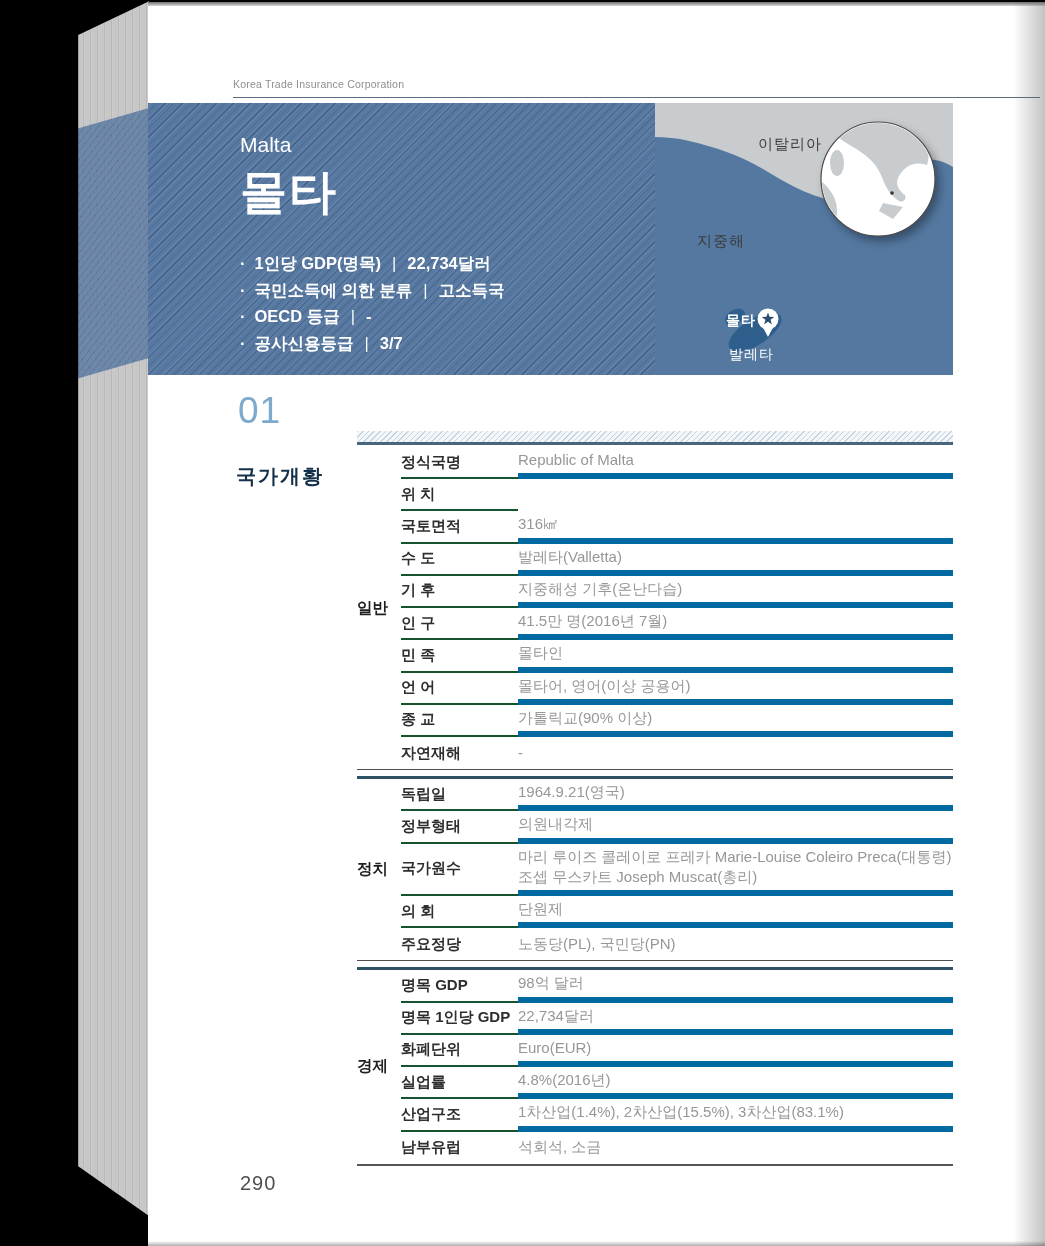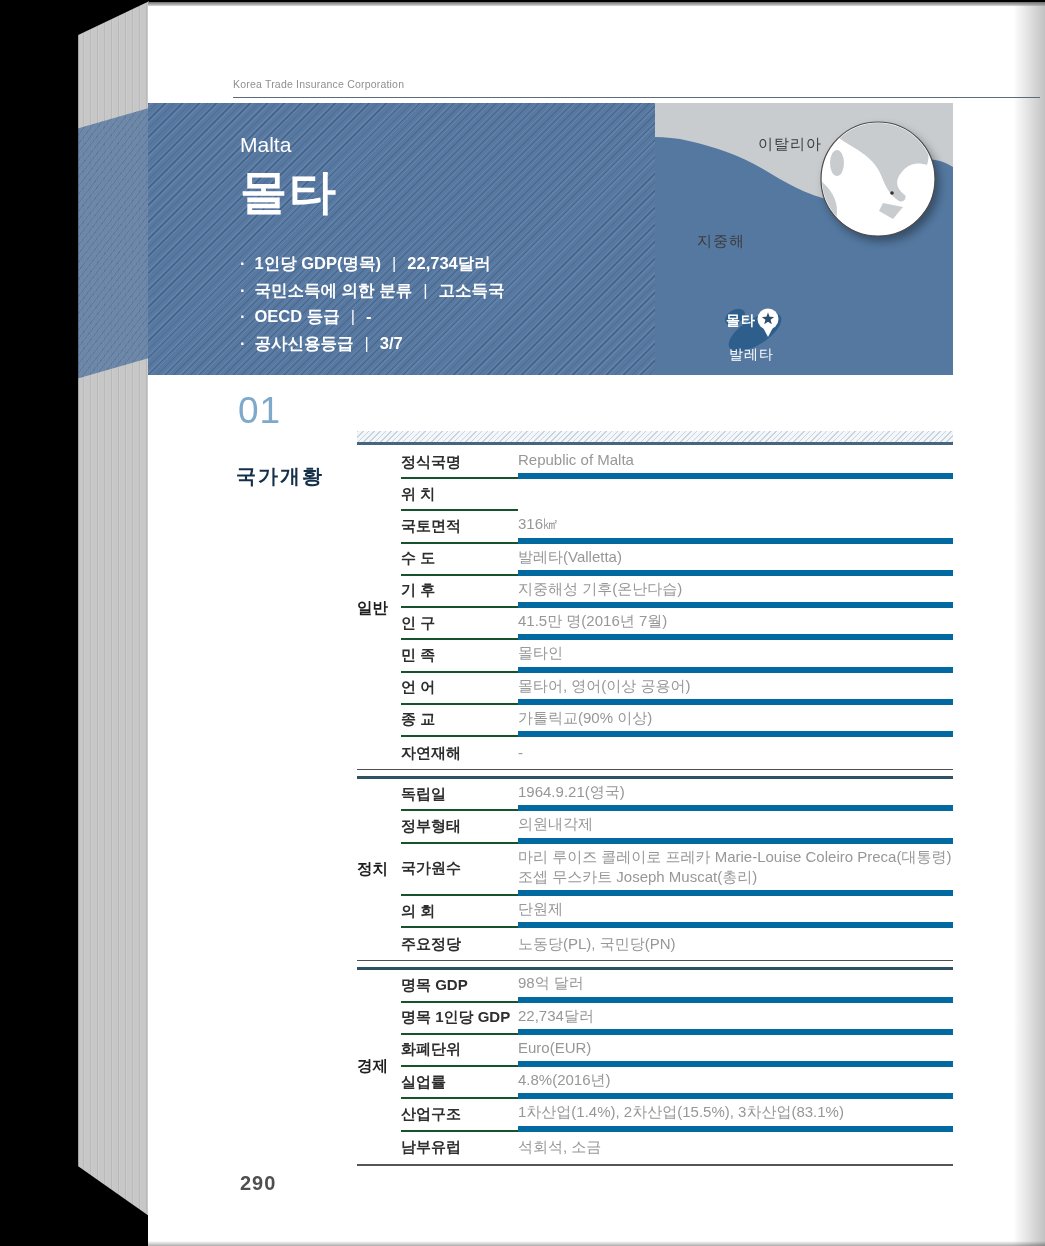--- a/index.html
+++ b/index.html
@@ -90,21 +90,21 @@
   }
   .cell-value {
     flex:1; box-sizing:border-box; display:flex; align-items:center;
     font-size:15px; color:#979797; white-space:pre-line; line-height:1.35;
     border-bottom:6px solid #0369a1; padding:3px 0;
   }
   .row:last-child .cell-label, .row:last-child .cell-value { border-bottom:none; }
   .section-divider { height:6px; border-top:1px solid #4f4f4f; border-bottom:3px solid var(--divider); }
   .table-bottom { height:0; border-top:2px solid #555555; }
 
-  .page-num { position:absolute; left:92px; top:1170px; font-size:20px; font-weight:700; color:#4f4f4f; letter-spacing:1px; }
+  .page-num { position:absolute; left:92px; top:1170px; font-size:20px; font-weight:400; color:#4f4f4f; letter-spacing:1px; }
 </style>
 </head>
 <body>
 
 <div class="canvas">
 
   <div class="spine">
     <div class="spine-band"></div>
   </div>
 

